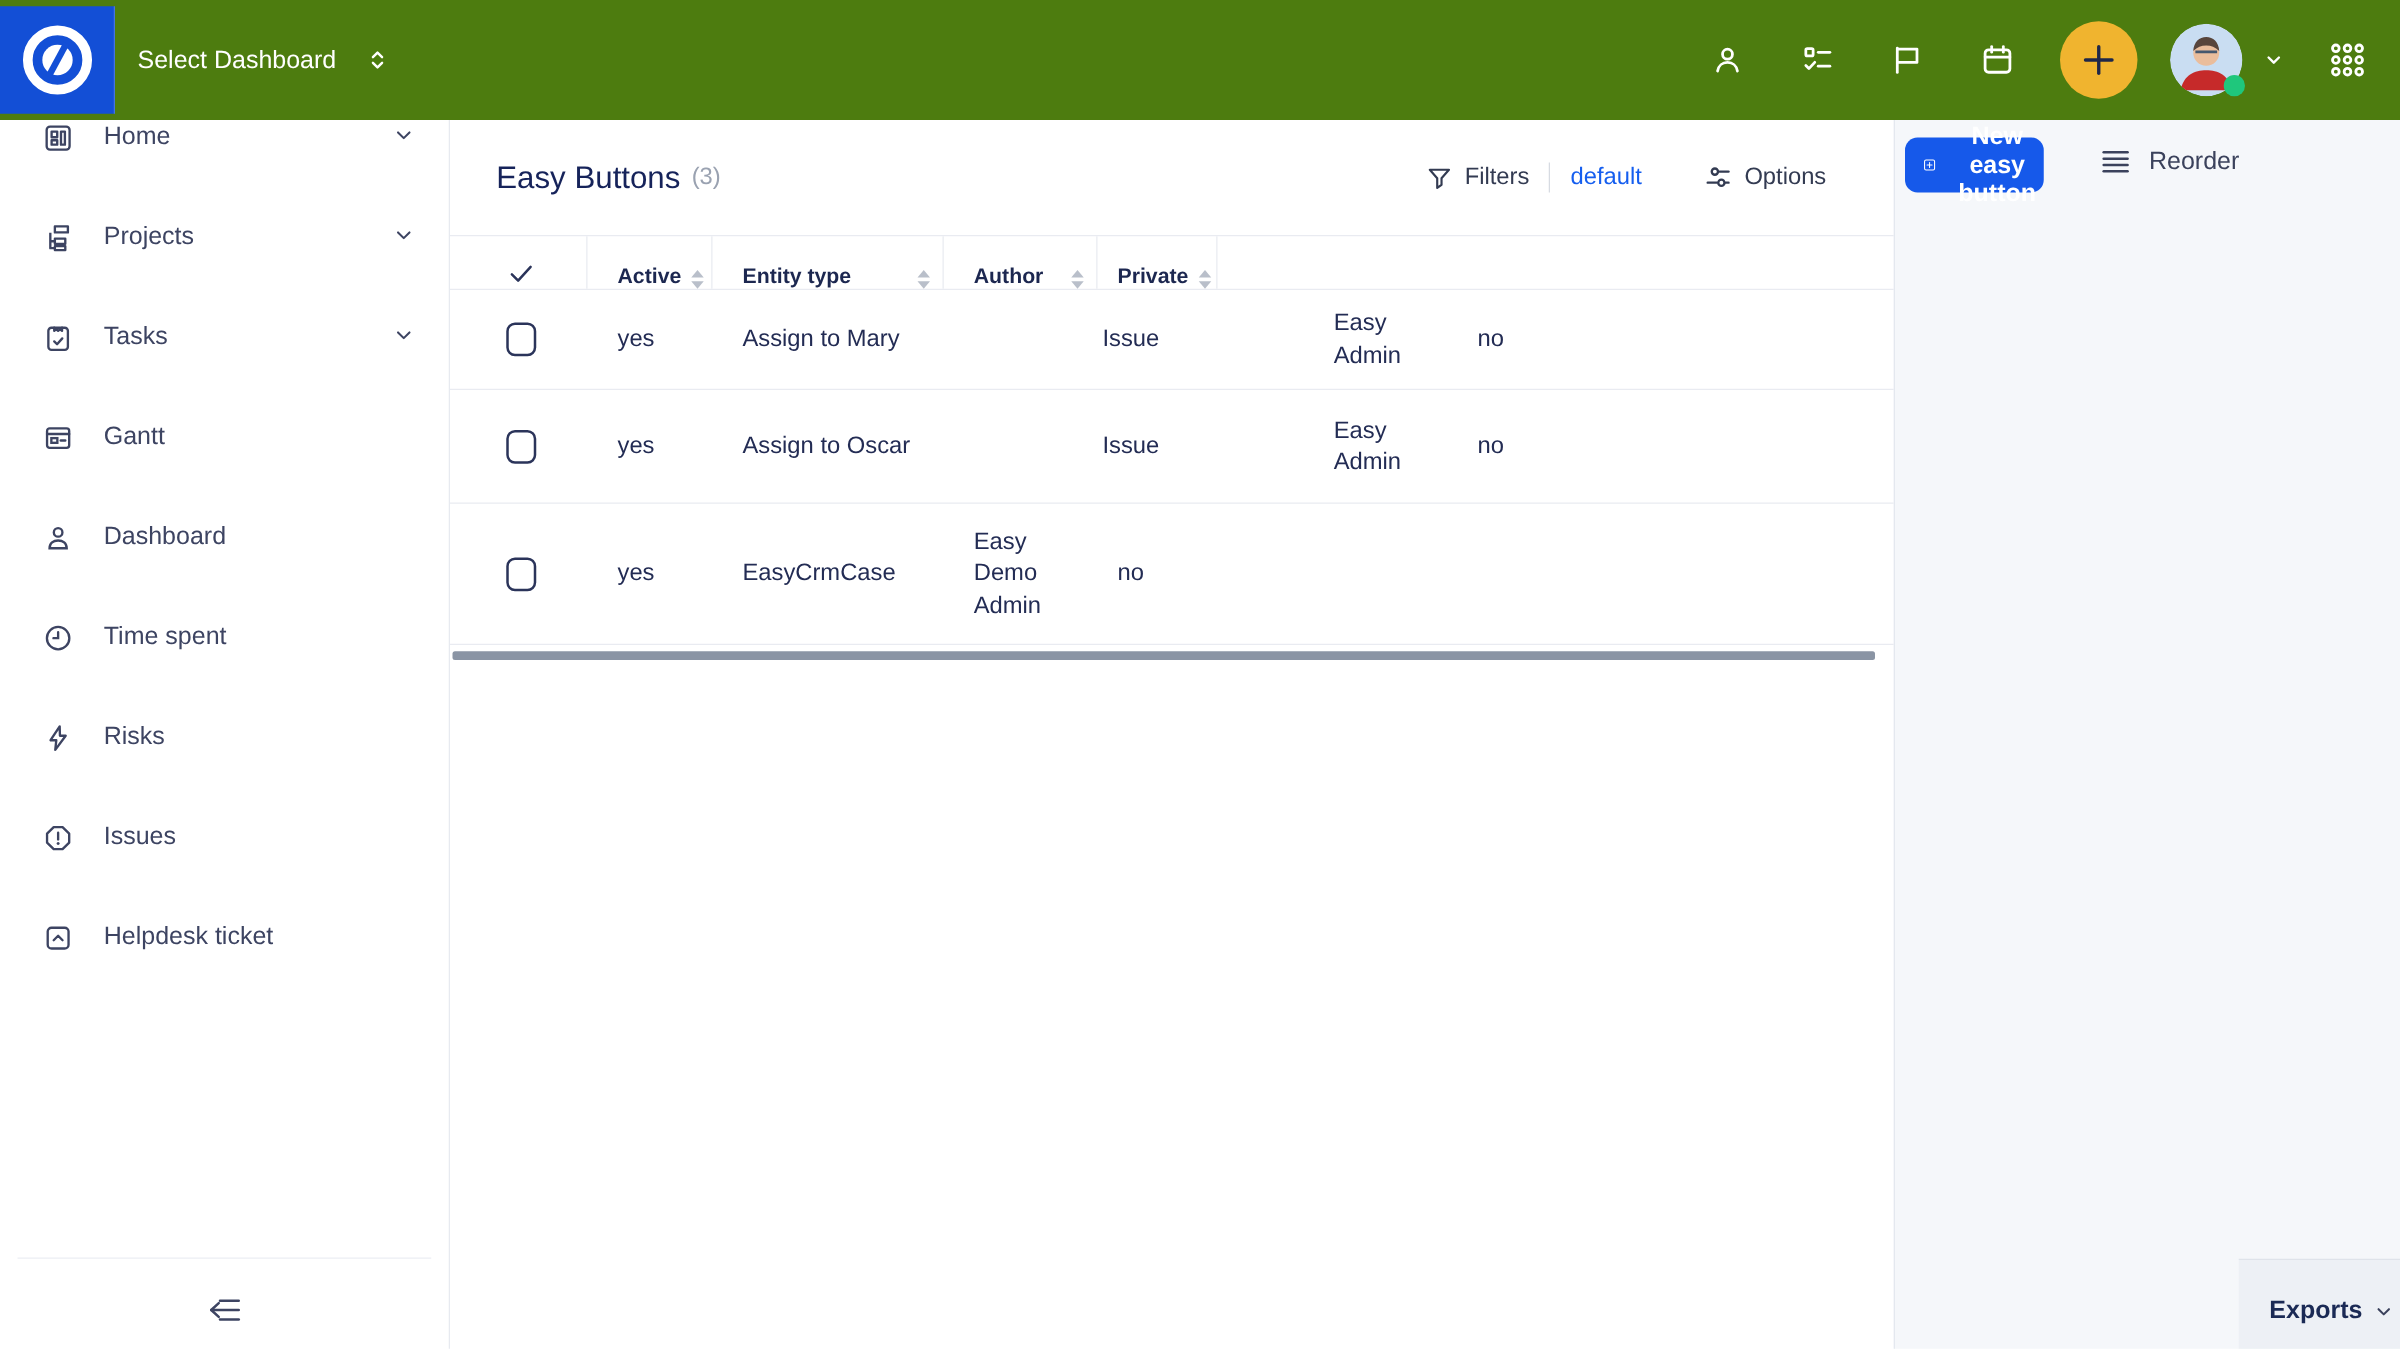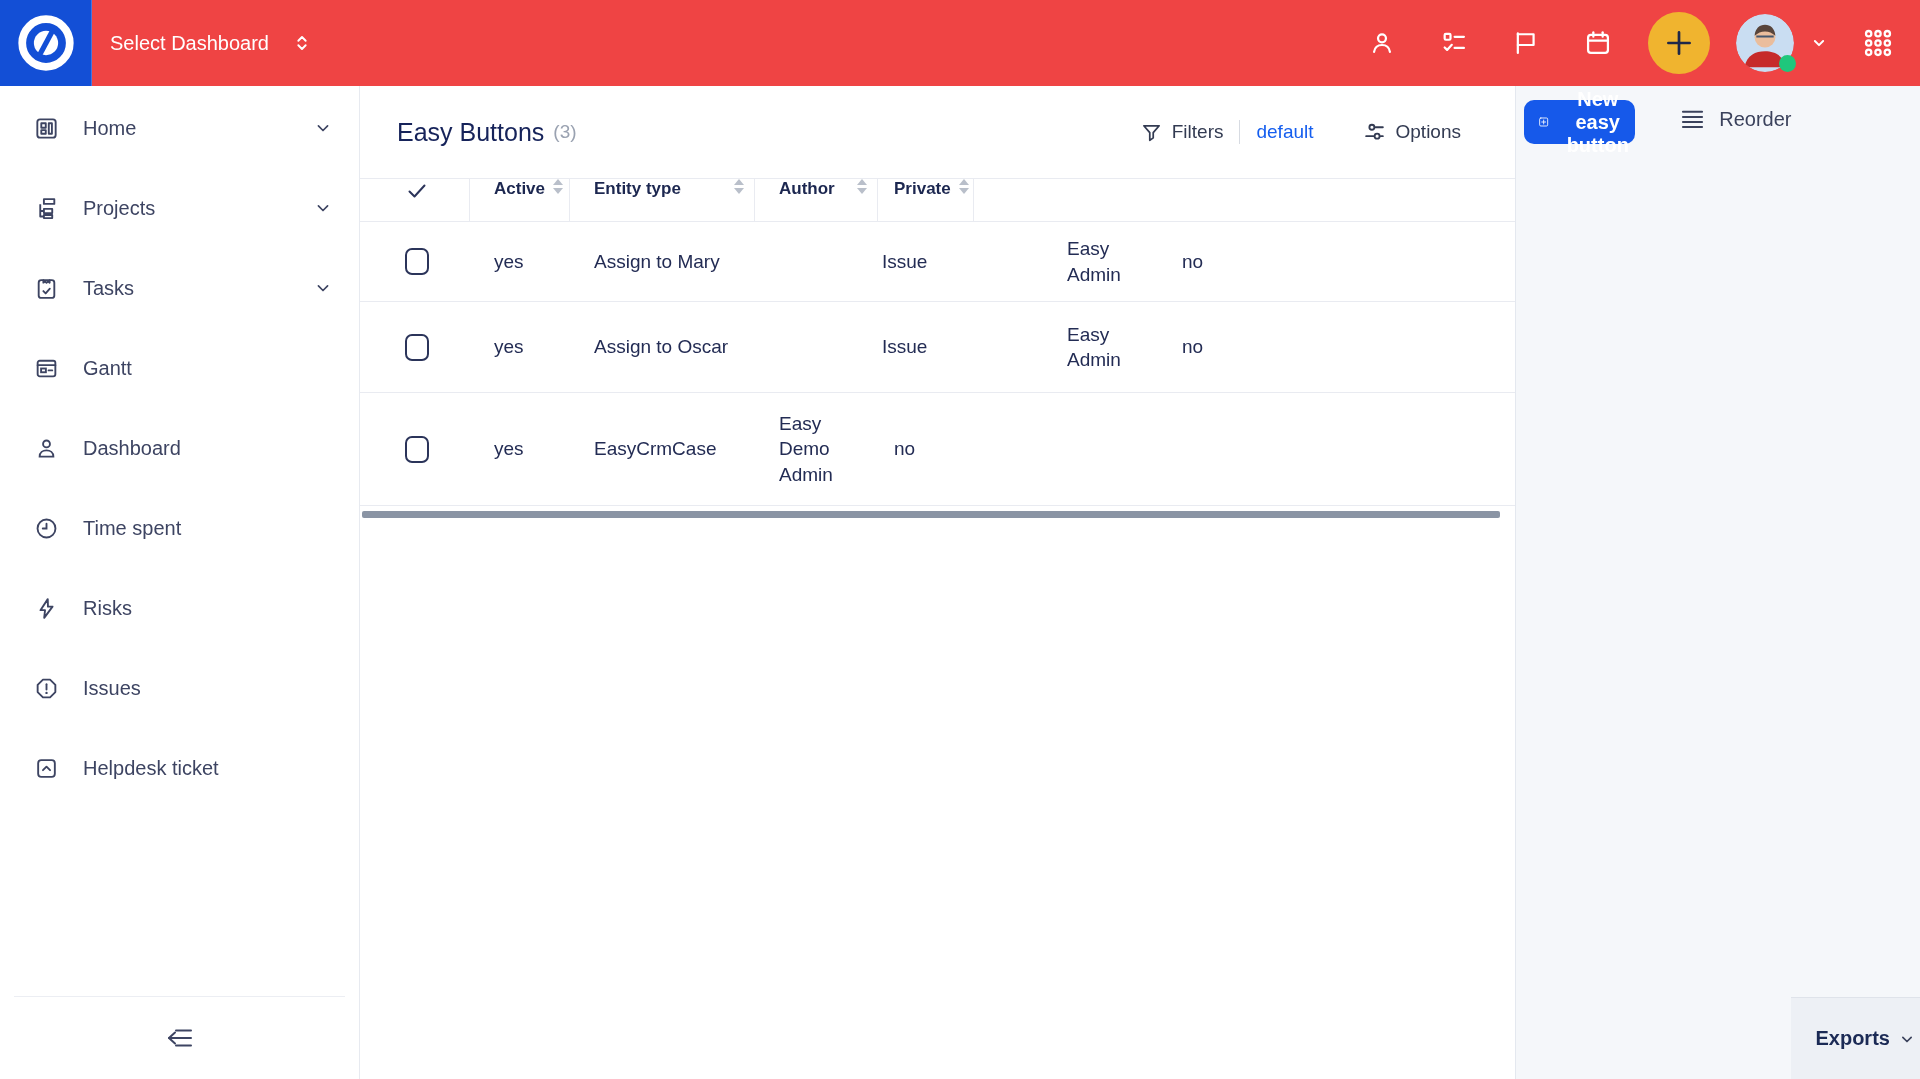--- a/index.html
+++ b/index.html
@@ -1,20 +1,20 @@
 <!DOCTYPE html>
 <html><head>
 <meta charset="utf-8">
 <style>
   * { margin:0; padding:0; box-sizing:border-box; }
   html,body { width:1920px; height:1079px; overflow:hidden;
     font-family:"Liberation Sans", sans-serif; background:#fff; }
 
   
-  .topbar { height:86px; background:#ef4444; display:flex; align-items:center; }
+  .topbar { height:96px; background:#4d7c0f; display:flex; align-items:center; }
   .logo-tile { width:92px; height:86px; background:#134fd6;
     border-right:1px solid rgba(255,255,255,.22);
     display:flex; align-items:center; justify-content:center; flex:0 0 auto; cursor:pointer; }
   .dash-select { margin-left:18px; display:flex; align-items:center; gap:22px;
     color:#fff; font-size:20px; font-weight:500; cursor:pointer; white-space:nowrap; }
   .search-pill { margin-left:56px; width:910px; height:50px; border-radius:25px;
     background:#2d68f2; display:flex; align-items:center; padding-left:22px; gap:12px; }
   .search-pill input { background:transparent; border:none; outline:none; color:#fff;
     font-size:20px; font-family:"Liberation Sans", sans-serif; width:780px; }
   .search-pill input::placeholder { color:#fff; opacity:.95; }
@@ -28,21 +28,21 @@
     border-radius:50%; background:#1fc77c; }
   .tb-chevron { width:22px; height:22px; margin-left:14px; cursor:pointer; }
   .grid-icon { width:32px; height:32px; margin-left:32px; cursor:pointer; }
 
   
   .app { display:flex; height:993px; }
 
   
   .sidebar { width:360px; background:#fff; border-right:1px solid #e7eaf0;
     display:flex; flex-direction:column; padding-top:2px; }
-  .nav-item { height:80px; display:flex; align-items:center; padding:0 26px 0 34px; gap:24px;
+  .nav-item { height:80px; display:flex; align-items:flex-start; padding:0 26px 0 34px; gap:24px;
     color:#3d4462; font-size:20px; font-weight:500; cursor:pointer; }
   .nav-item svg.nicon { width:25px; height:25px; flex:0 0 auto; }
   .nav-item .lbl { flex:1; }
   .nav-chev { width:20px; height:20px; }
   .sidebar-bottom { margin-top:auto; }
   .sb-divider { height:1px; background:#eceef3; margin:0 14px; }
   .collapse-row { height:82px; display:flex; align-items:center; justify-content:center; }
   .collapse-row svg { width:34px; height:28px; cursor:pointer; color:#3d4462; }
 
   
@@ -52,21 +52,21 @@
   .title-count { font-size:19px; color:#9aa2b1; margin-left:9px; font-weight:400; }
   .toolbar { margin-left:auto; display:flex; align-items:center; font-size:19px; color:#333b52; }
   .tool-btn { display:flex; align-items:center; gap:9px; cursor:pointer; }
   .tool-sep { width:1px; height:24px; background:#d7dbe2; margin:0 16px; }
   .filter-link { color:#155eef; font-weight:500; cursor:pointer; }
   .options-btn { margin-left:48px; }
 
   
   .thead { display:flex; height:44px; border-top:1px solid #e9ebf1; border-bottom:1px solid #e9ebf1;
     align-items:stretch; font-size:17px; font-weight:700; color:#1c2750; }
-  .th { display:flex; align-items:flex-start; border-right:1px solid #e9ebf1;
+  .th { display:flex; align-items:flex-end; border-right:1px solid #e9ebf1;
     padding:0 10px 0 24px; justify-content:space-between; cursor:pointer; }
   .th:last-child { border-right:none; cursor:default; }
   .c-check { width:110px; padding-left:45px; }
   .c-active { width:100px; }
   .c-name  { width:288px; }
   .c-entity{ width:185px; }
   .c-author{ width:123px; }
   .c-private{ width:96px; padding-left:16px; }
   .c-fill { flex:1; border-right:none; }
   .sort { display:flex; flex-direction:column; gap:3px; margin-left:8px; }

